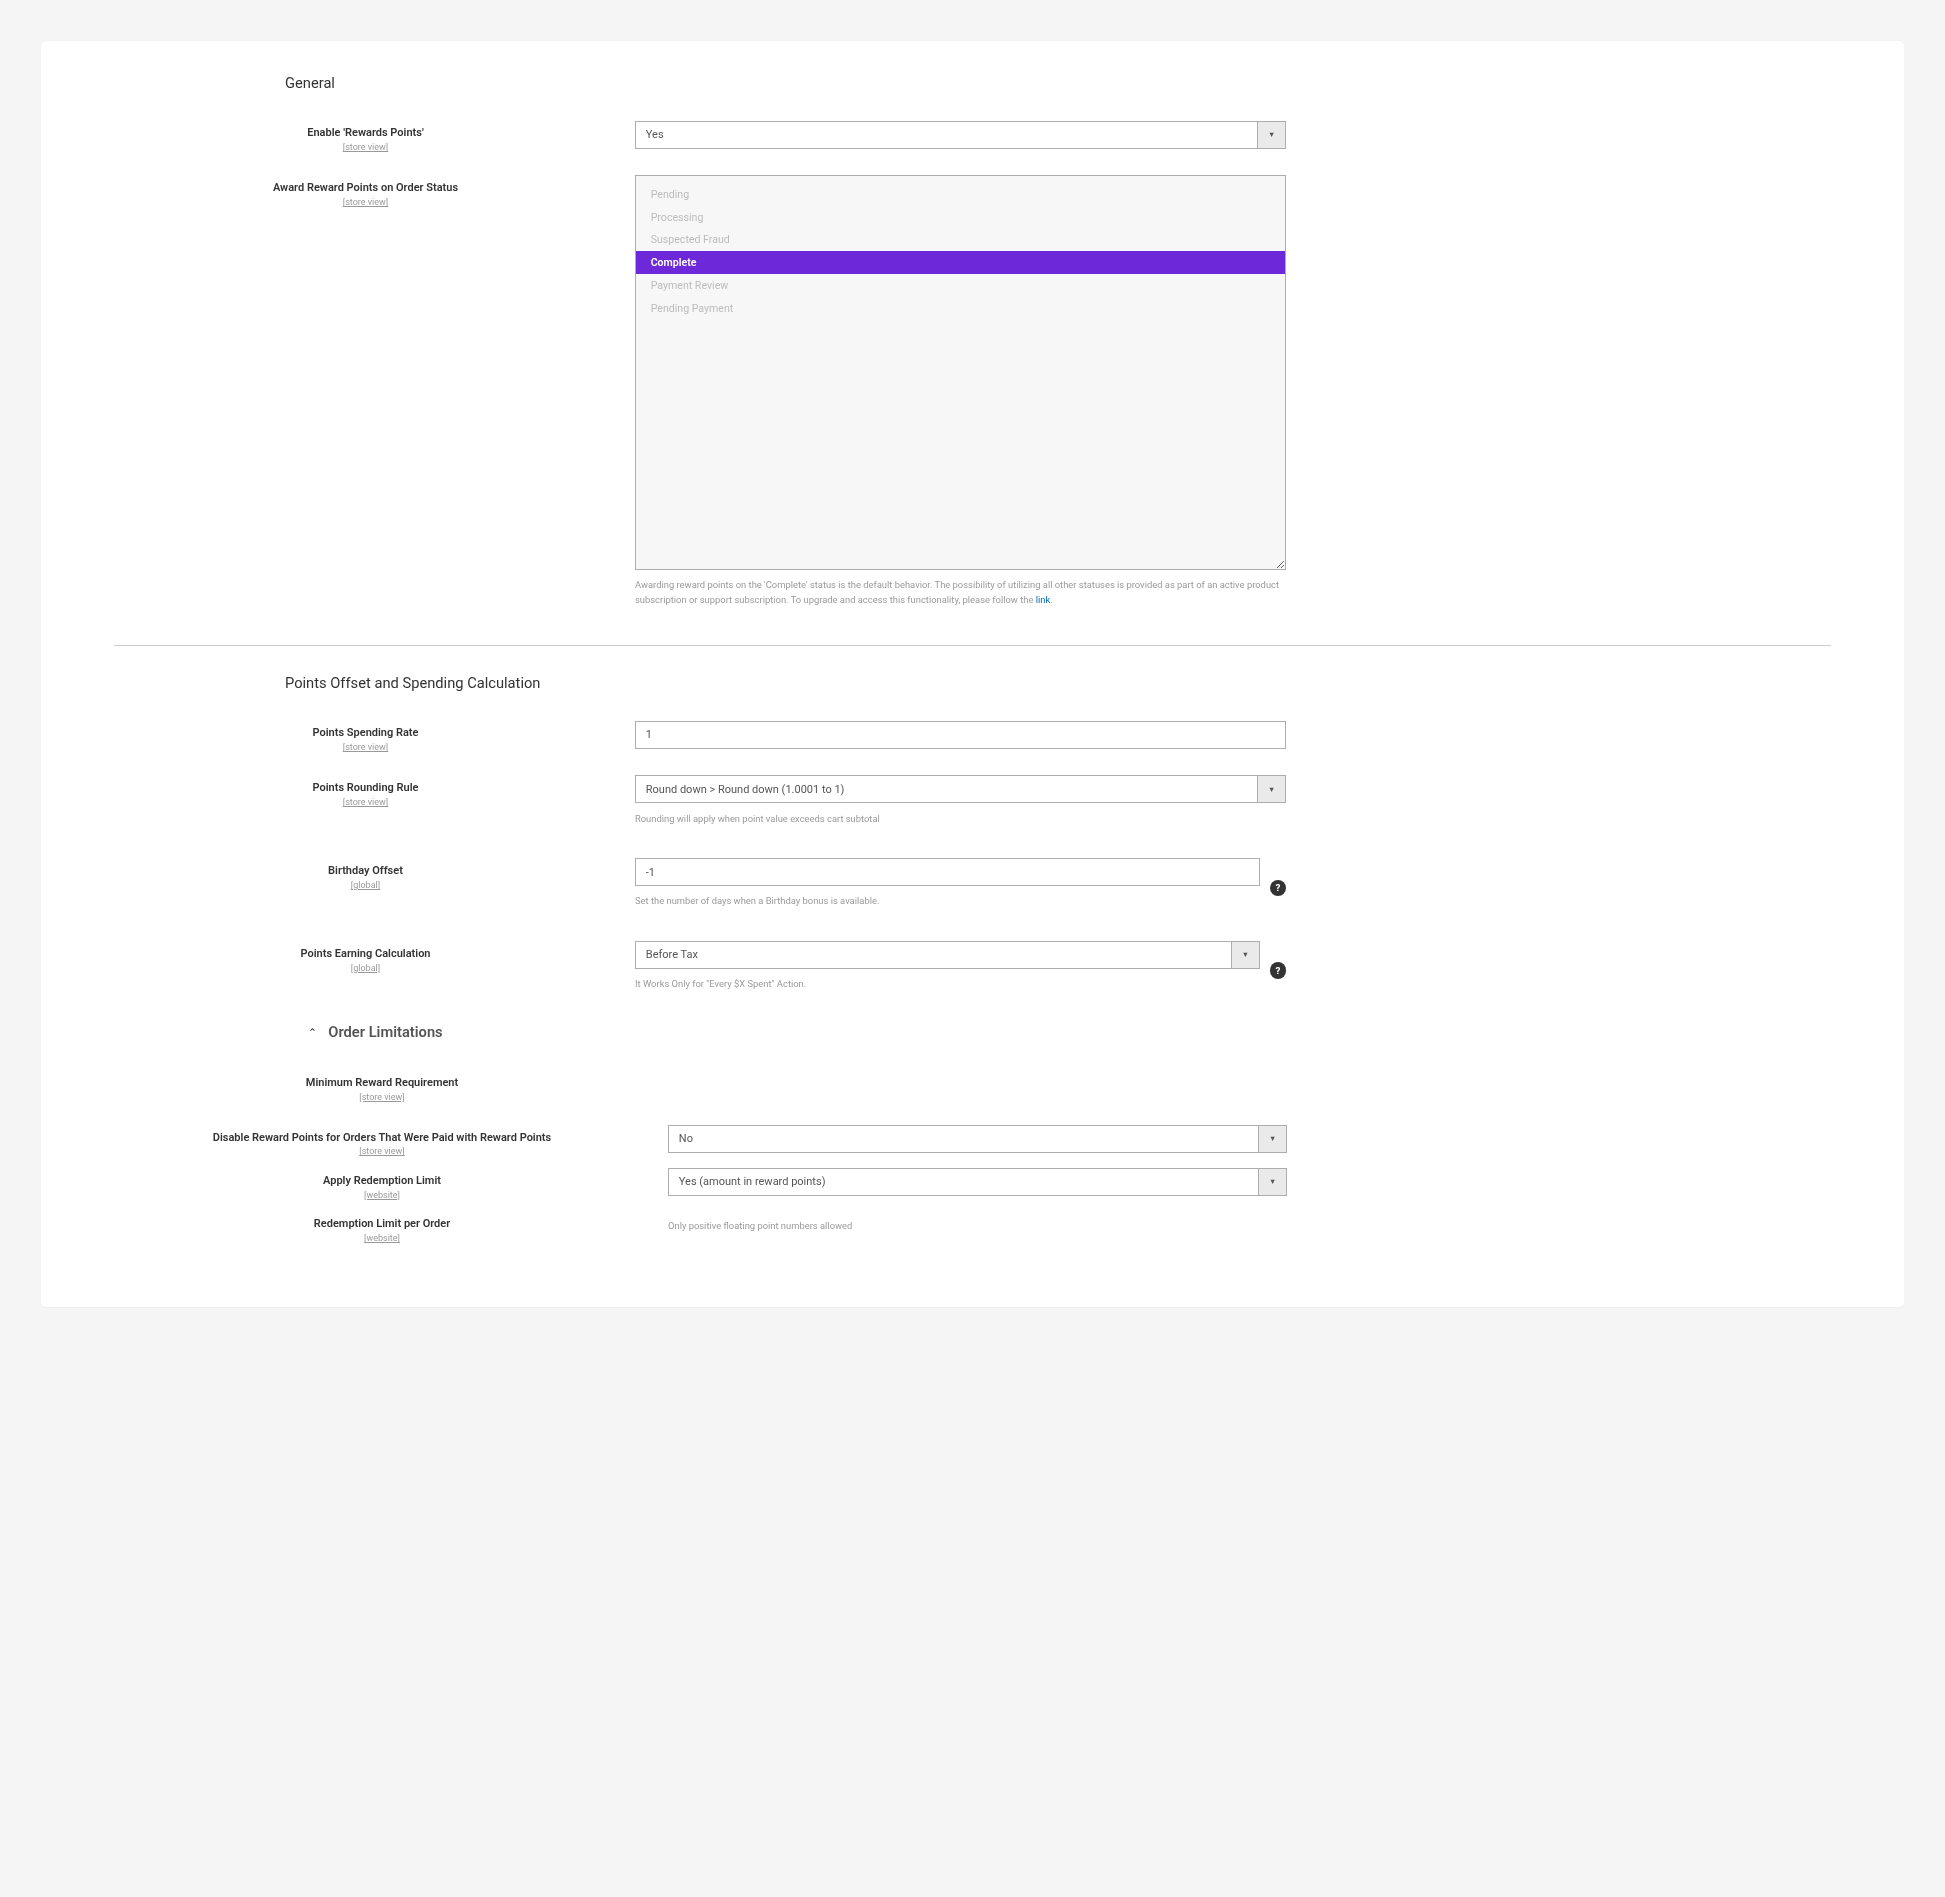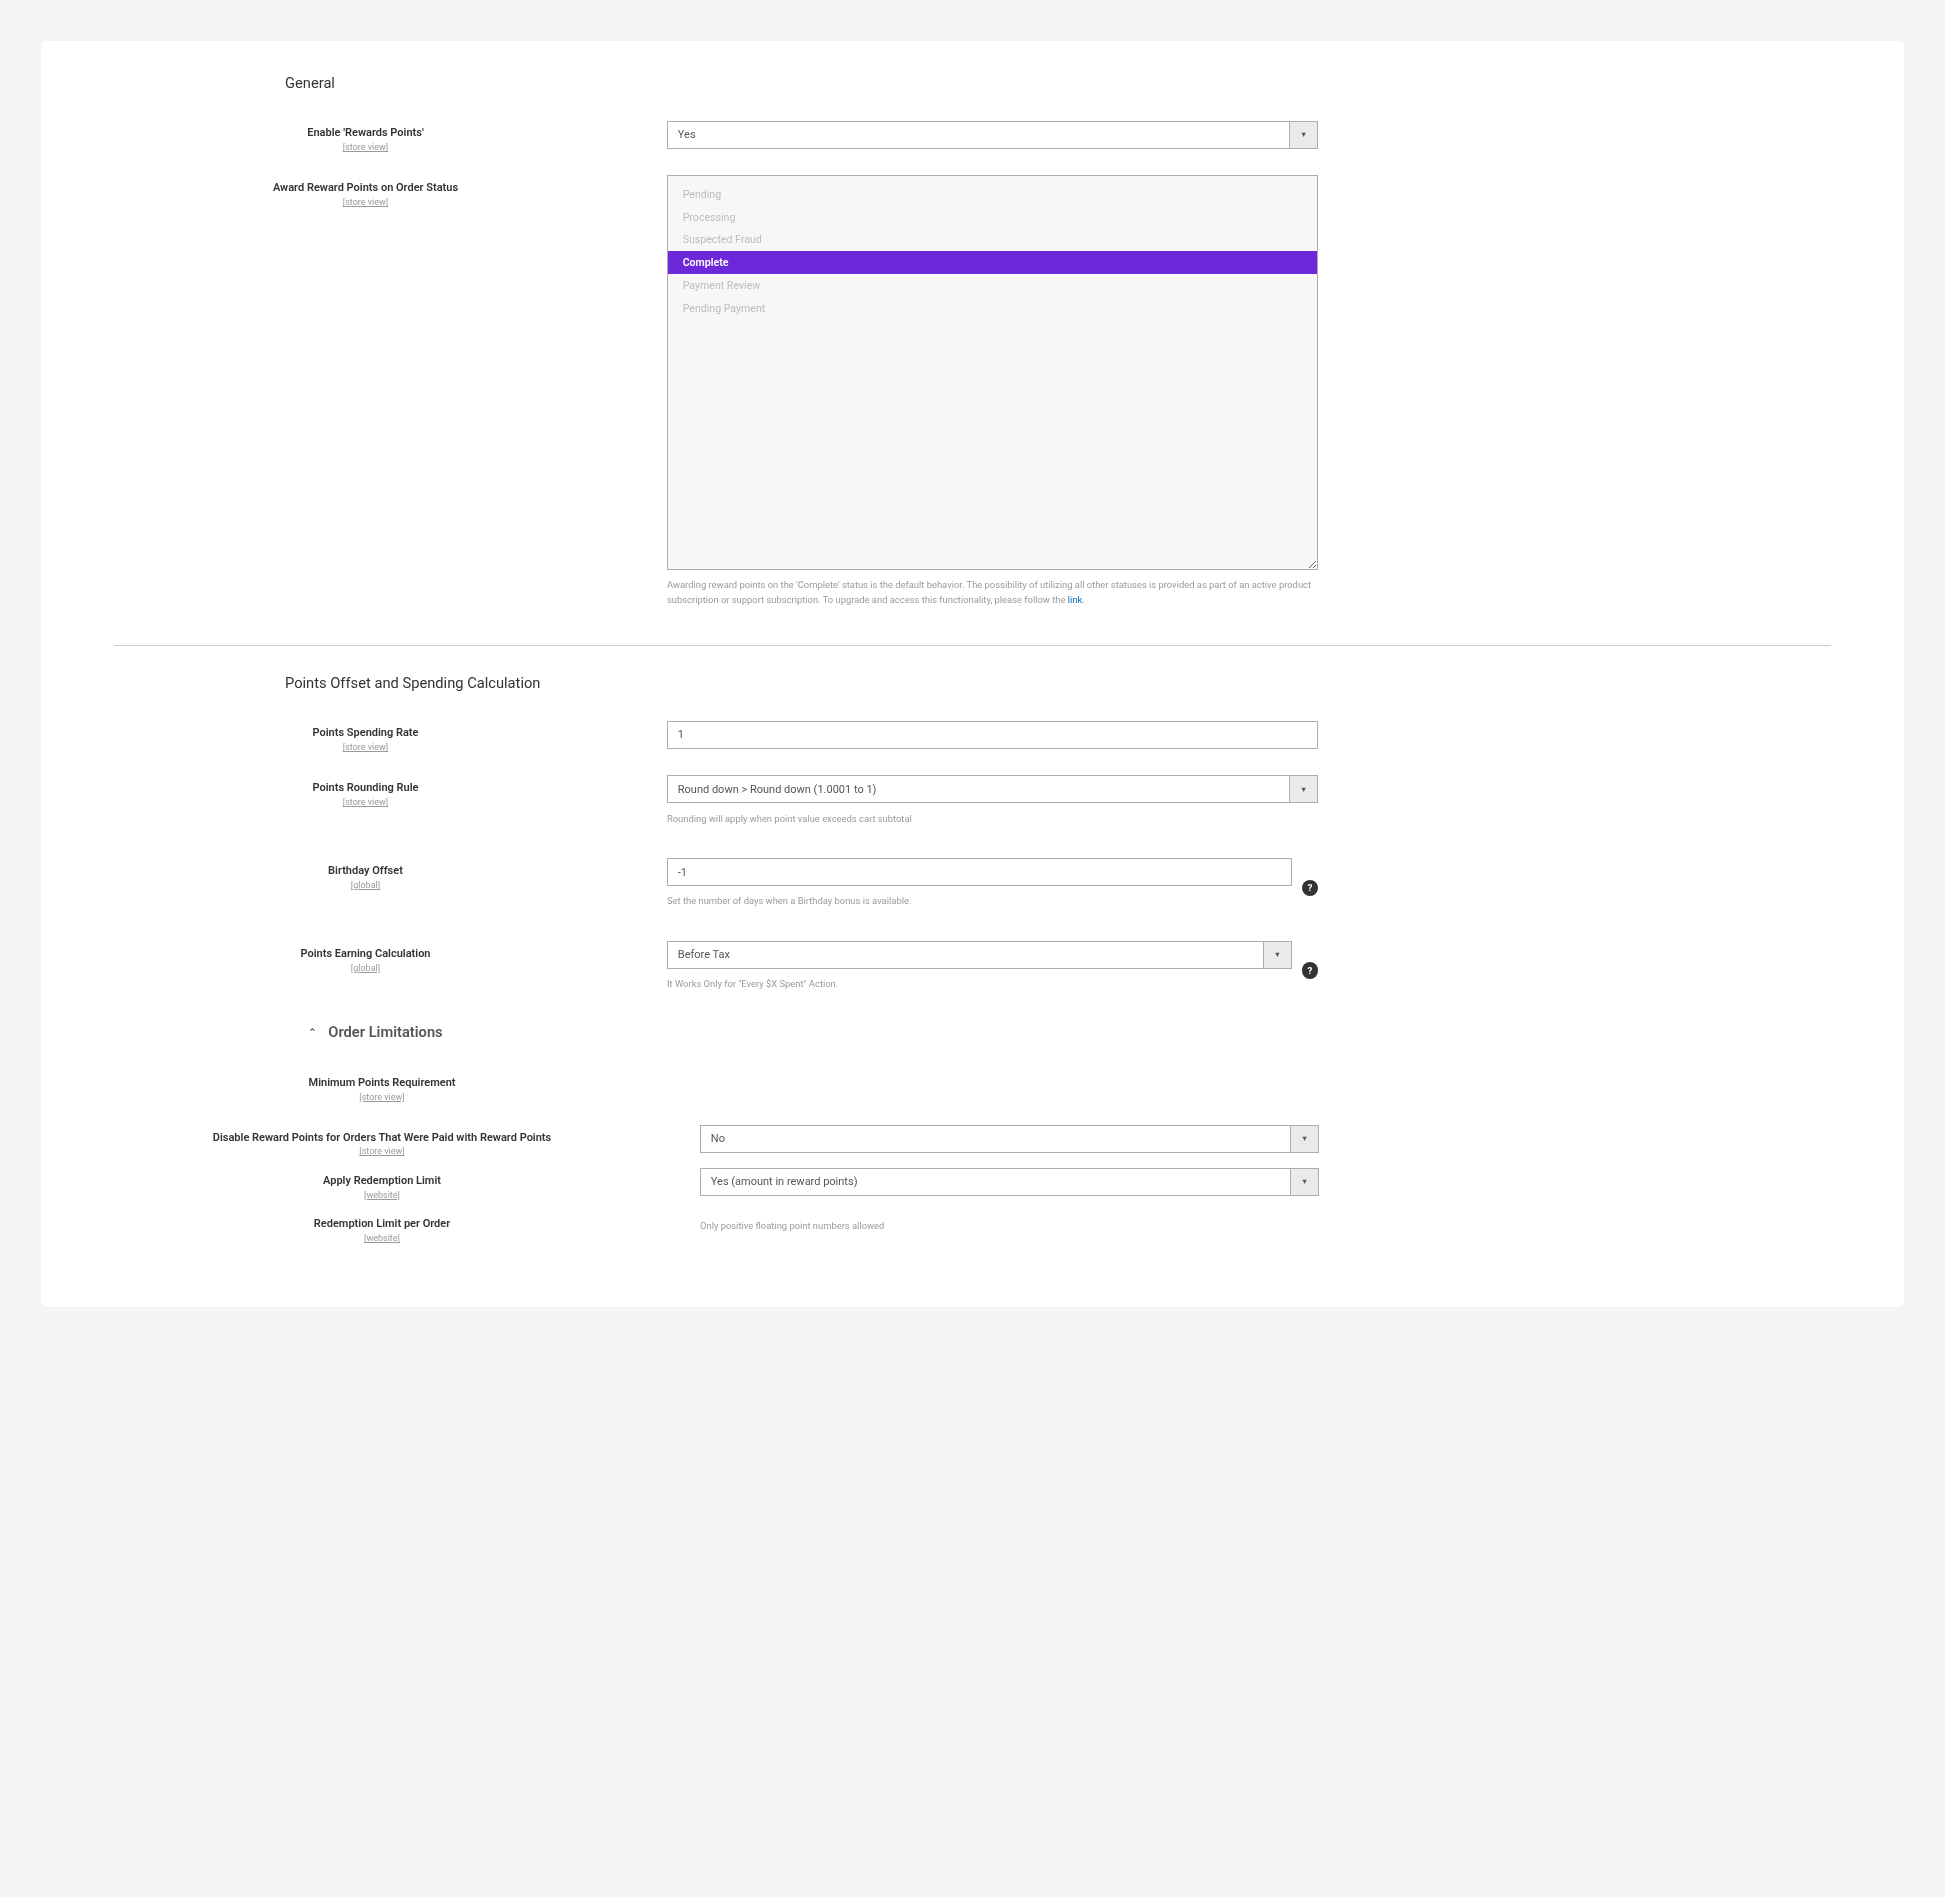--- a/index.html
+++ b/index.html
@@ -50,21 +50,20 @@
     display:block;
     font-size:9px;
     color:#999;
     font-weight:400;
     margin-top:1.6px;
     text-decoration:underline;
   }
   .value-col {
     flex:0 0 651px;
     max-width:651px;
-    margin-left:32px;
   }
   .value-col.with-tooltip {
     display:flex;
     align-items:center;
     gap:9.8px;
   }
   .value-col.with-tooltip .control-wrap { flex:1; }
   .control-wrap { width:100%; }
   .select-box, .input-box {
     width:100%;
@@ -254,21 +253,21 @@
     </div>
   </div>
 
   <div class="sub-section">
     <span class="collapse-icon">⌃</span>
     <span class="sub-title">Order Limitations</span>
   </div>
 
   <div class="field-row">
     <div class="label-col" style="width:554px">
-      <span class="label-text">Minimum Points Requirement</span>
+      <span class="label-text">Minimum Reward Requirement</span>
       <span class="scope">[store view]</span>
     </div>
   </div>
 
   <div class="field-row tight">
     <div class="label-col" style="width:554px">
       <span class="label-text">Disable Reward Points for Orders That Were Paid with Reward Points</span>
       <span class="scope">[store view]</span>
     </div>
     <div class="value-col" style="flex:0 0 619px; max-width:619px">

